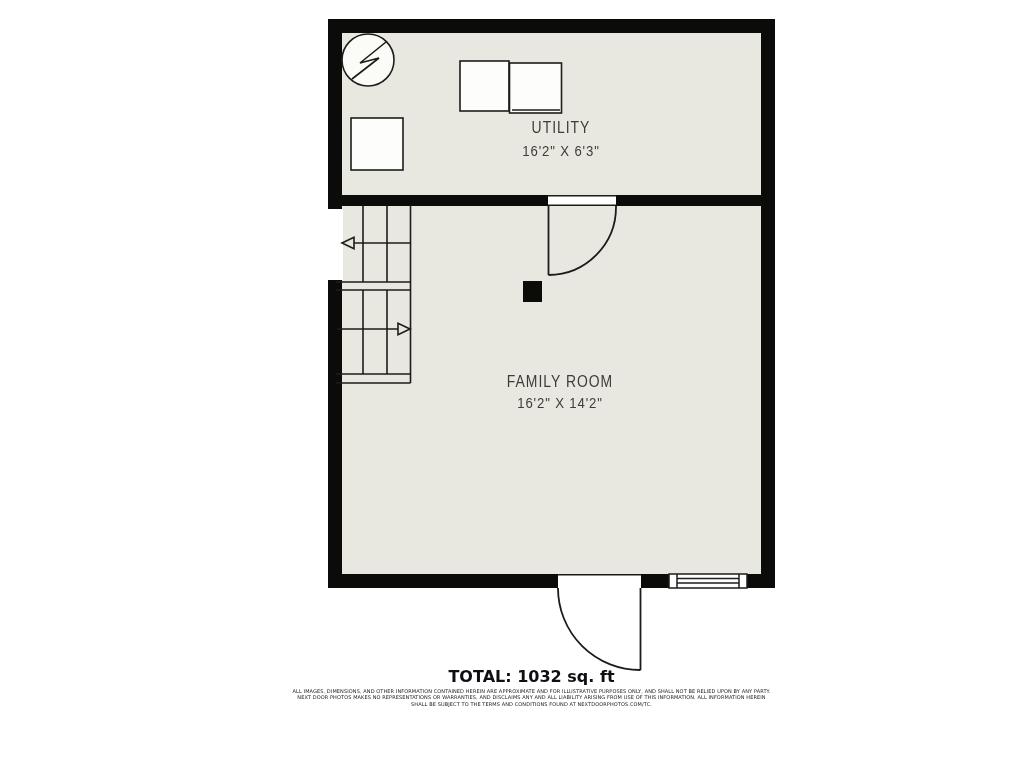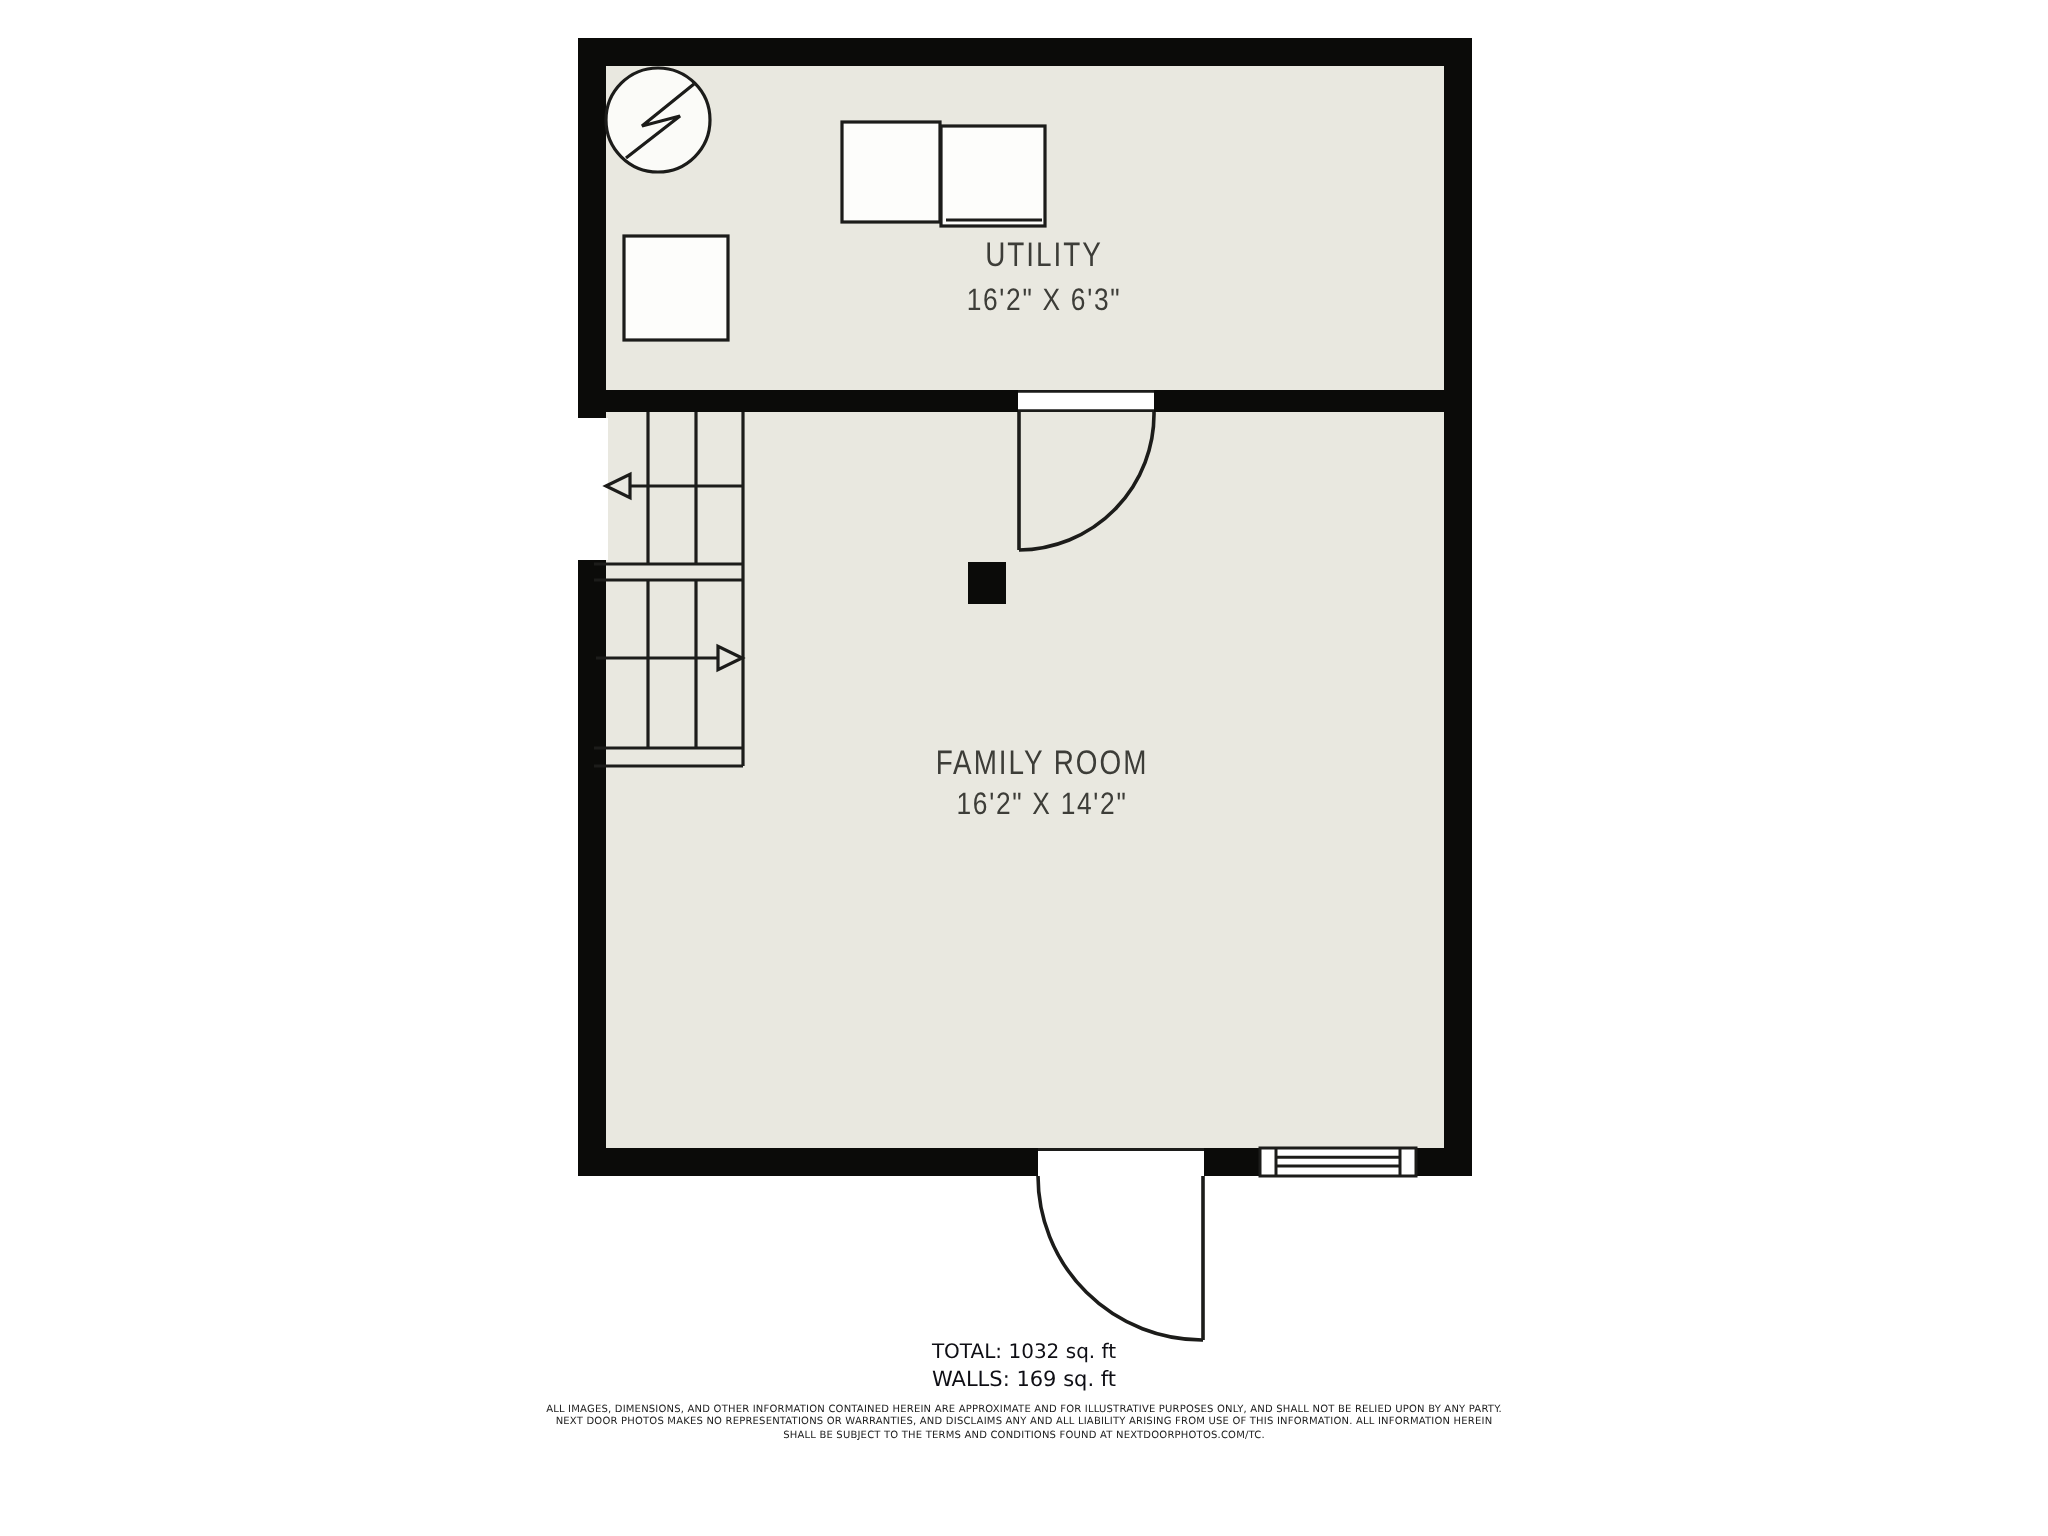--- a/index.html
+++ b/index.html
@@ -1,37 +1,37 @@
 <!DOCTYPE html>
 <html><head>
 <meta charset="utf-8">
 <style>
   html,body{margin:0;padding:0;}
   body{
     width:1024px;height:768px;position:relative;overflow:hidden;
     background:#ffffff;
     font-family:"Liberation Sans", sans-serif;
   }
-  .stage{position:absolute;inset:0;}
+  .stage{position:absolute;inset:0;margin-left:39px;}
   svg{position:absolute;left:0;top:0;}
   .room-label{
     position:absolute;color:#3d3d38;white-space:nowrap;
     transform:translate(-50%,-50%) scaleX(0.82);
     font-size:17px;letter-spacing:1.2px;font-weight:400;
   }
   .room-dims{
     position:absolute;color:#3d3d38;white-space:nowrap;
     transform:translate(-50%,-50%) scaleX(0.85);
     font-size:15.5px;letter-spacing:1px;font-weight:400;
   }
   .summary{
     position:absolute;left:0;right:0;top:669px;text-align:center;
     color:#0e0e14;font-family:"DejaVu Sans", sans-serif;
   }
-  .summary .total{font-size:10px;font-weight:normal;line-height:15px;}
+  .summary .total{font-size:16px;font-weight:bold;line-height:15px;}
   .summary .sline{font-size:10.5px;line-height:13.8px;}
   .disclaimer{
     margin-top:4px;color:#222222;font-size:5px;line-height:6.4px;
     font-family:"DejaVu Sans", sans-serif;letter-spacing:0.1px;
   }
   .disclaimer div{white-space:nowrap;}
 </style>
 </head>
 <body>
 
@@ -118,21 +118,20 @@
   </svg>
 
   <div class="room-label" style="left:522px;top:128px;">UTILITY</div>
   <div class="room-dims" style="left:522px;top:151px;">16'2" X 6'3"</div>
 
   <div class="room-label" style="left:521px;top:382px;">FAMILY ROOM</div>
   <div class="room-dims" style="left:521px;top:403px;">16'2" X 14'2"</div>
 
   <div class="summary">
     <div class="total">TOTAL: 1032 sq. ft</div>
-    <div class="sline">WALLS: 169 sq. ft</div>
 
     <div class="disclaimer">
       <div>ALL IMAGES, DIMENSIONS, AND OTHER INFORMATION CONTAINED HEREIN ARE APPROXIMATE AND FOR ILLUSTRATIVE PURPOSES ONLY, AND SHALL NOT BE RELIED UPON BY ANY PARTY.</div>
       <div>NEXT DOOR PHOTOS MAKES NO REPRESENTATIONS OR WARRANTIES, AND DISCLAIMS ANY AND ALL LIABILITY ARISING FROM USE OF THIS INFORMATION. ALL INFORMATION HEREIN</div>
       <div>SHALL BE SUBJECT TO THE TERMS AND CONDITIONS FOUND AT NEXTDOORPHOTOS.COM/TC.</div>
     </div>
   </div>
 
 </div>
 

